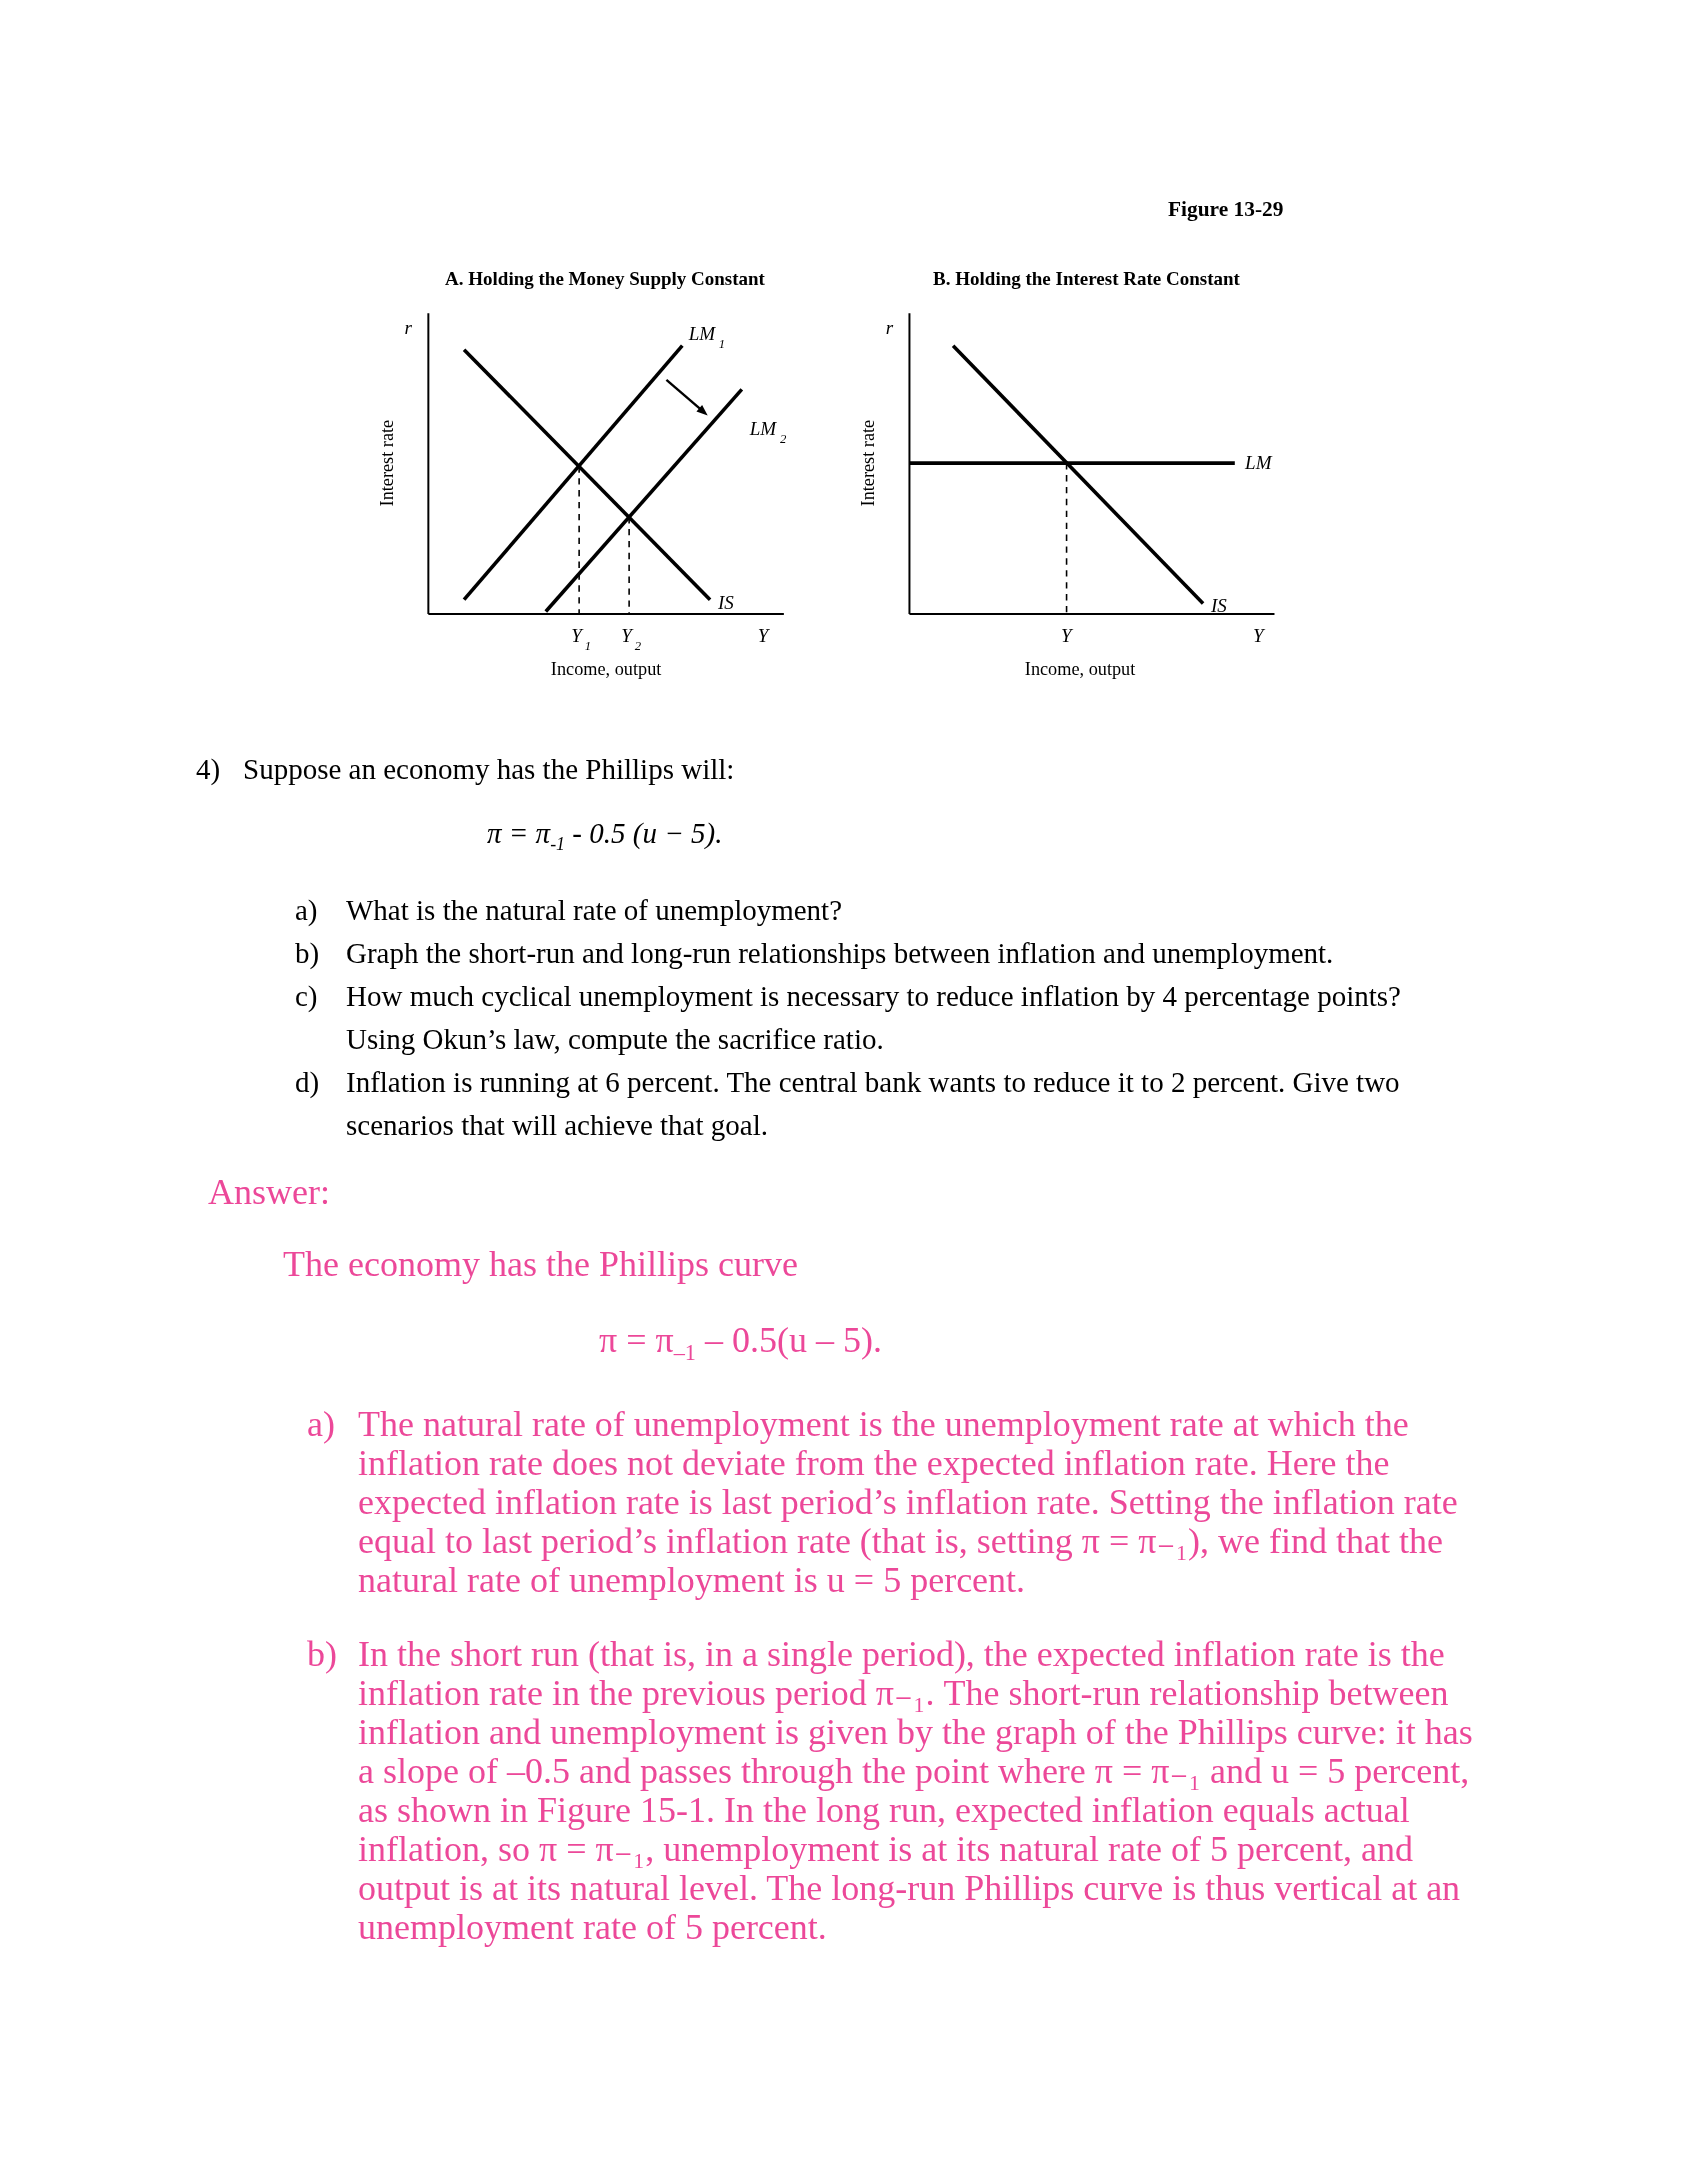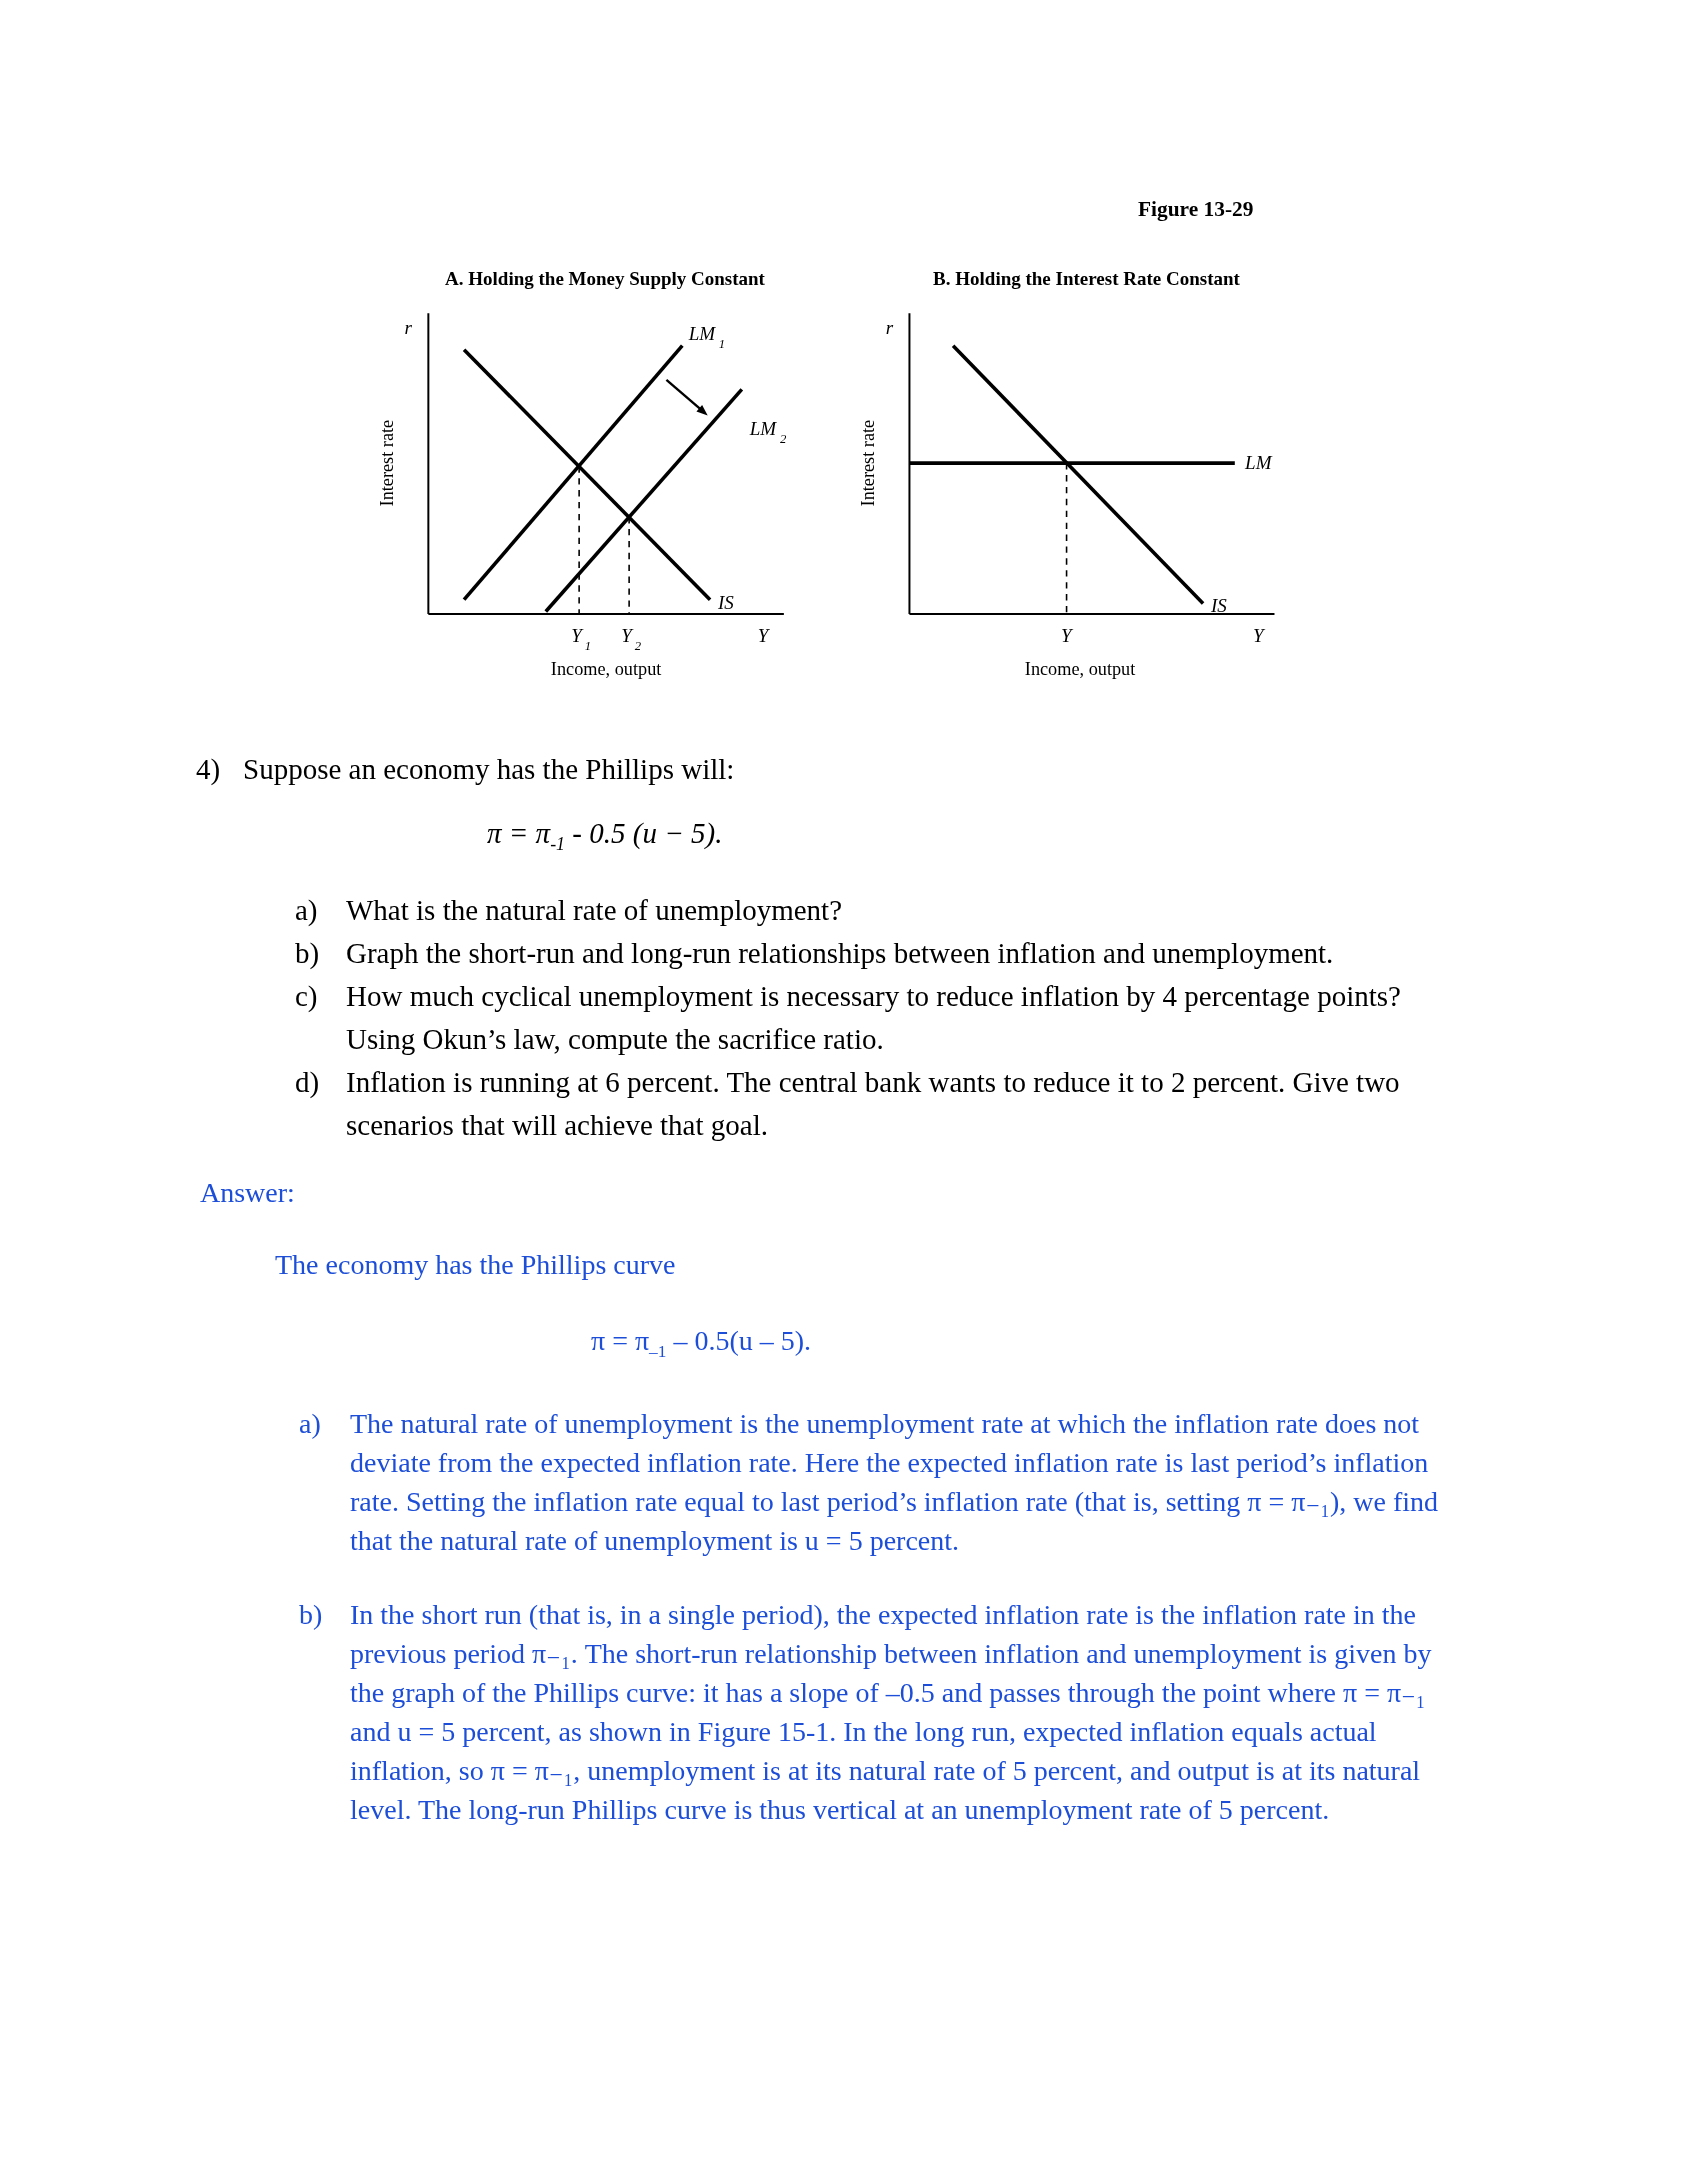--- a/index.html
+++ b/index.html
@@ -7,21 +7,21 @@
     position:relative;
     width:1687px;
     height:2183px;
     background:#ffffff;
     font-family:"Liberation Serif","DejaVu Serif",serif;
     color:#000000;
     overflow:hidden;
   }
   .figure-label{
     position:absolute;
-    left:1138px;
+    left:1168px;
     top:197px;
     font-weight:bold;
     font-size:21.4px;
   }
   .panel{position:absolute;top:267px;width:492px;}
   .panel-a{left:349px;}
   .panel-b{left:842px;}
   .panel-title{
     font-weight:bold;
     font-size:19px;
@@ -49,26 +49,26 @@
     margin-left:291px;
     margin-top:21.4px;
     font-style:italic;
   }
   .q-parts{margin-top:23px;}
   .q-part{display:flex;}
   .q-part-label{margin-left:99px;width:51px;flex:none;}
   .q-part-text{width:1119px;}
   .answer{
     position:absolute;
-    left:200px;
+    left:208px;
     top:1173px;
     width:1334px;
-    font-size:28px;
+    font-size:36px;
     line-height:39px;
-    color:#1d4ed8;
+    color:#ec4899;
   }
   .ans-intro{margin-left:75px;margin-top:33px;}
   .ans-equation{margin-left:391px;margin-top:37px;}
   .ans-parts{margin-top:33px;}
   .ans-part{display:flex;}
   .ans-part + .ans-part{margin-top:35px;}
   .ans-part-label{margin-left:99px;width:51px;flex:none;}
   .ans-part-text{width:1119px;}
   sub{font-size:0.62em;}
 </style>

